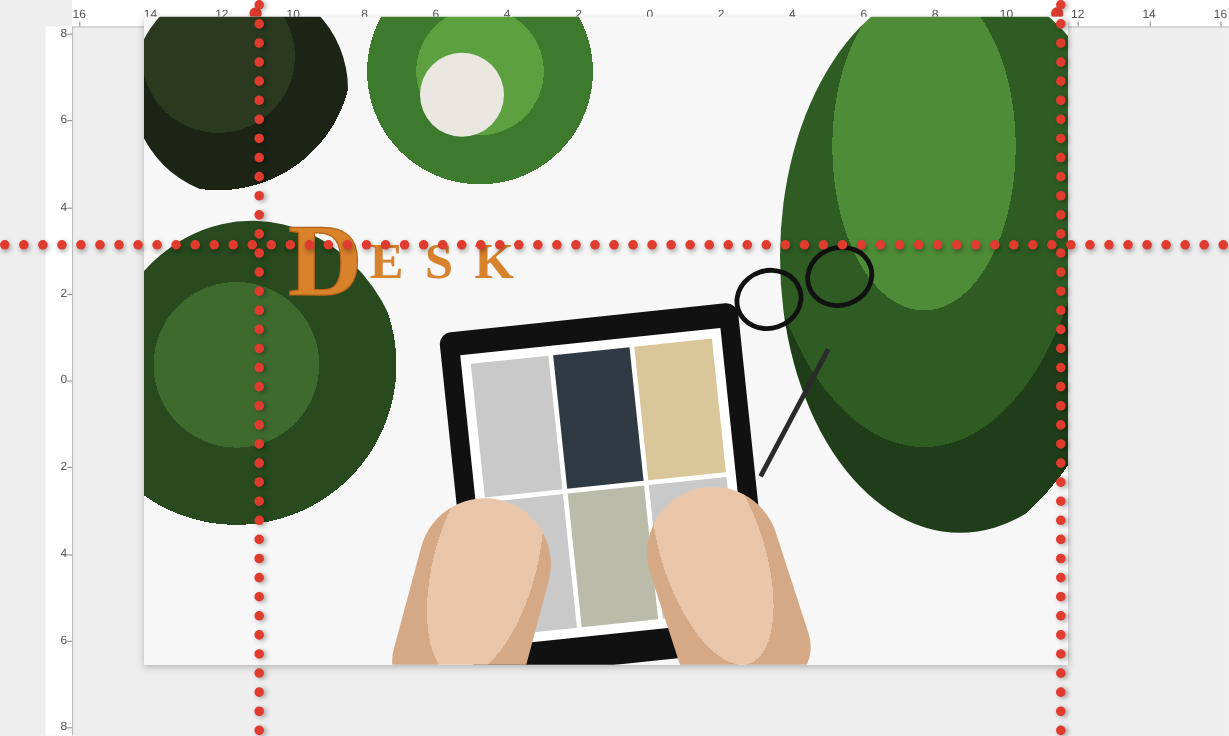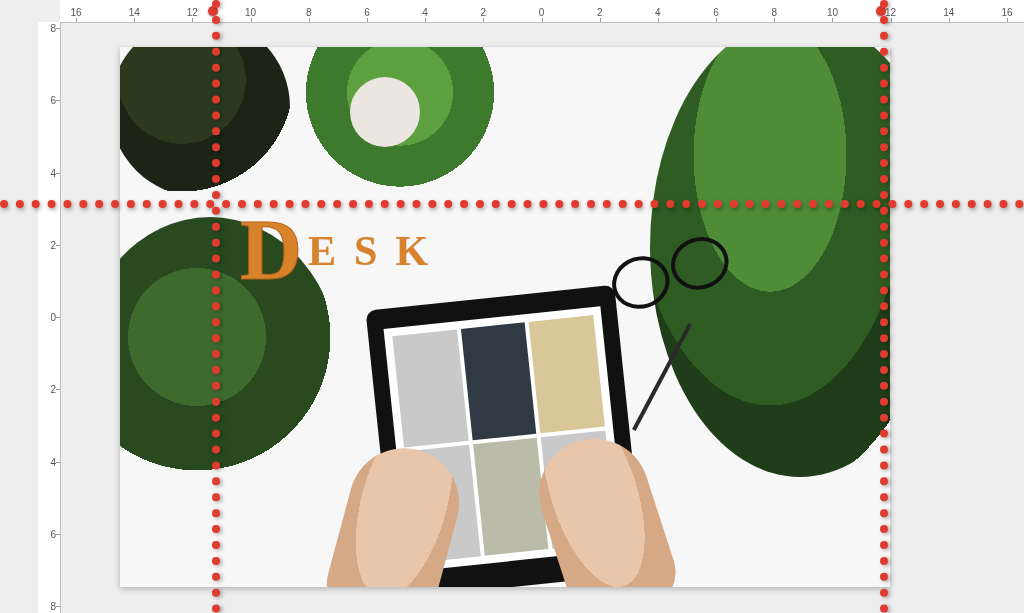--- a/index.html
+++ b/index.html
@@ -29,21 +29,21 @@
     background: #ffffff;
     border-bottom: 1px solid #bfbfbf;
     overflow: hidden;
     user-select: none;
   }
   .ruler-h .ticks {
     position: absolute;
     inset: 0;
     display: flex;
     justify-content: space-between;
-    padding: 0 16px;
+    padding: 0 6px;
     align-items: flex-end;
   }
   .ruler-h .tick {
     font-size: 10px;
     line-height: 10px;
     color: #555;
     position: relative;
     width: 1px;
   }
   .ruler-h .tick::after {
@@ -106,21 +106,21 @@
     right: 4px;
     top: 0;
     transform: translateY(-50%);
     white-space: nowrap;
   }
 
   
   .page {
     position: absolute;
     left: 120px;
-    top: 47px;
+    top: 14px;
     width: 770px;
     height: 540px;
     background: #ffffff;
     box-shadow: 0 2px 6px rgba(0,0,0,.25);
   }
 
   .photo {
     position: absolute;
     inset: 0;
     overflow: hidden;

